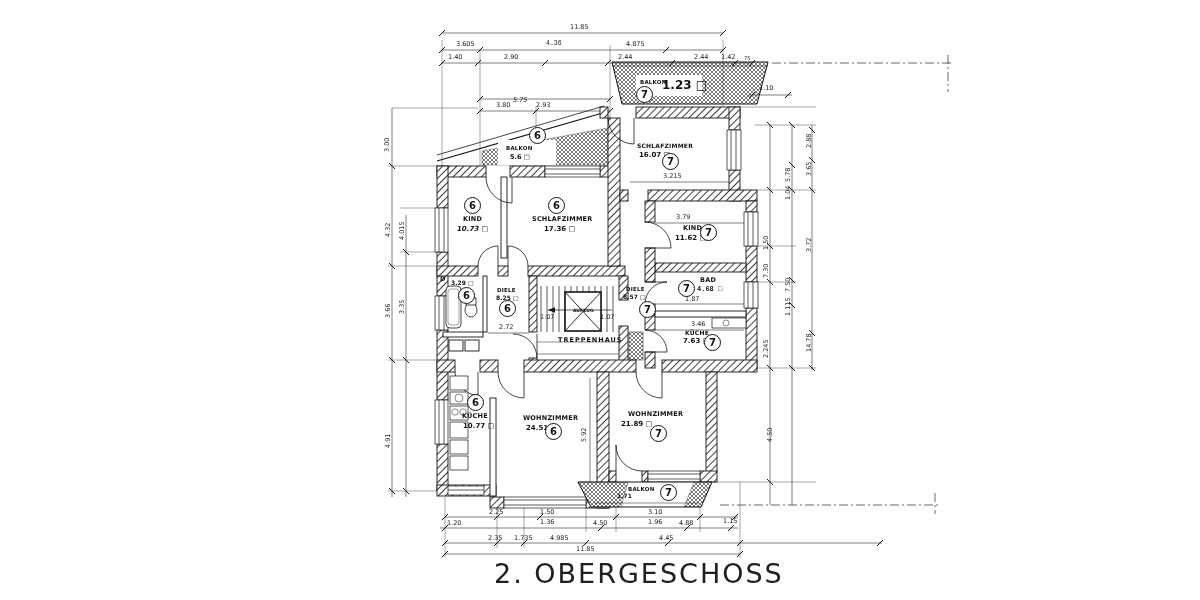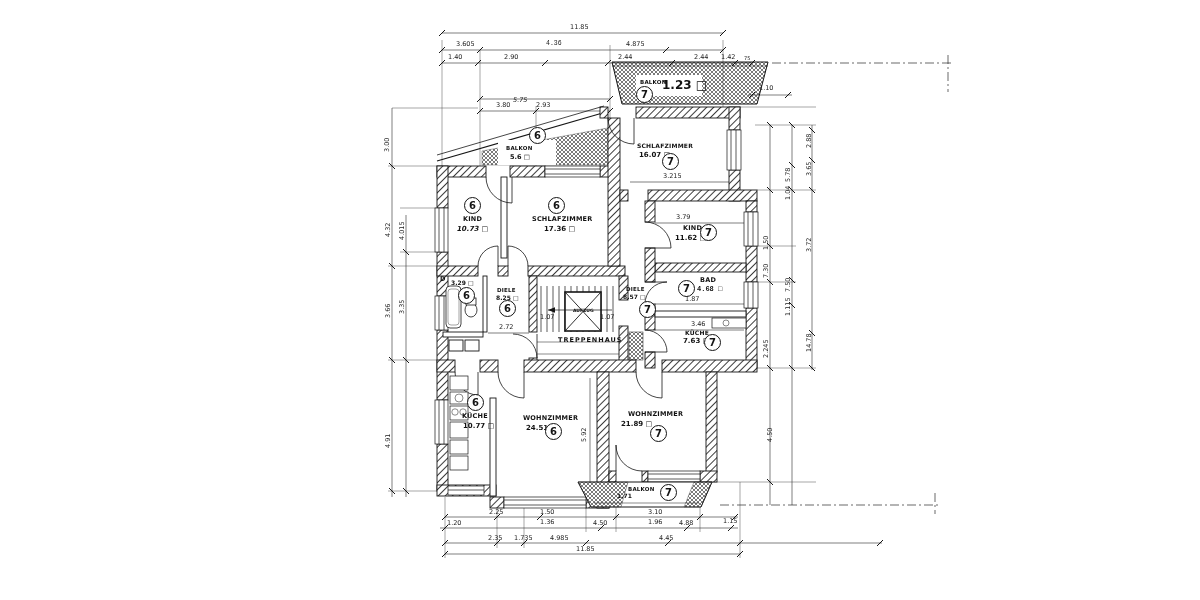--- a/index.html
+++ b/index.html
@@ -342,14 +342,15 @@
 <div class="lbl dim" style="left:536px;top:102px;">2.93</div>
 <div class="lbl dim" style="left:663px;top:173px;text-align:center;">3.215</div>
 <div class="lbl dim" style="left:676px;top:214px;">3.79</div>
 <div class="lbl dim" style="left:685px;top:296px;">1.87</div>
 <div class="lbl dim" style="left:691px;top:321px;">3.46</div>
 <div class="lbl dim" style="left:540px;top:314px;">1.07</div>
 <div class="lbl dim" style="left:600px;top:314px;">1.07</div>
 <div class="lbl dim" style="left:499px;top:324px;">2.72</div>
 <div class="lbl dim v" style="left:581px;top:442px;">5.92</div>
 
+<div class="title">2. OBERGESCHOSS</div>
 
 </div>
 
 </body></html>

